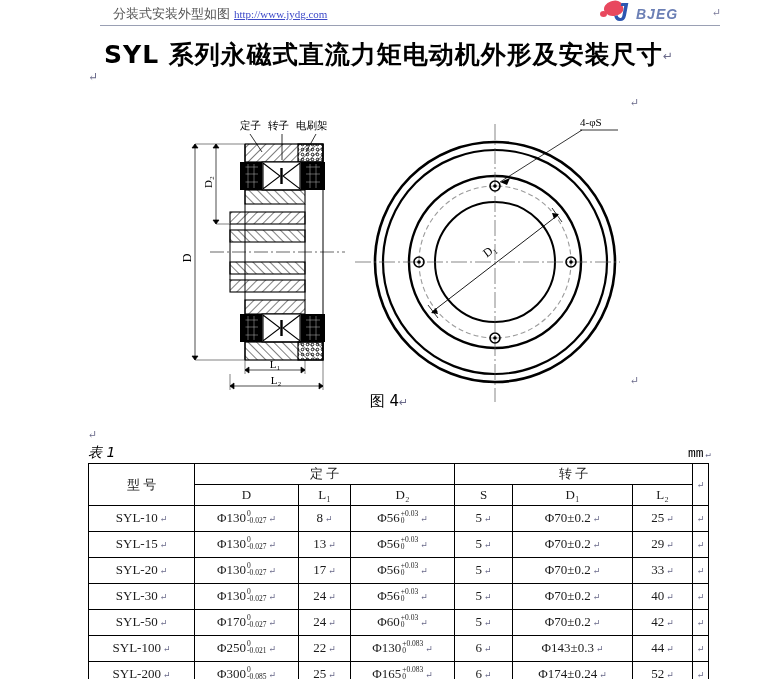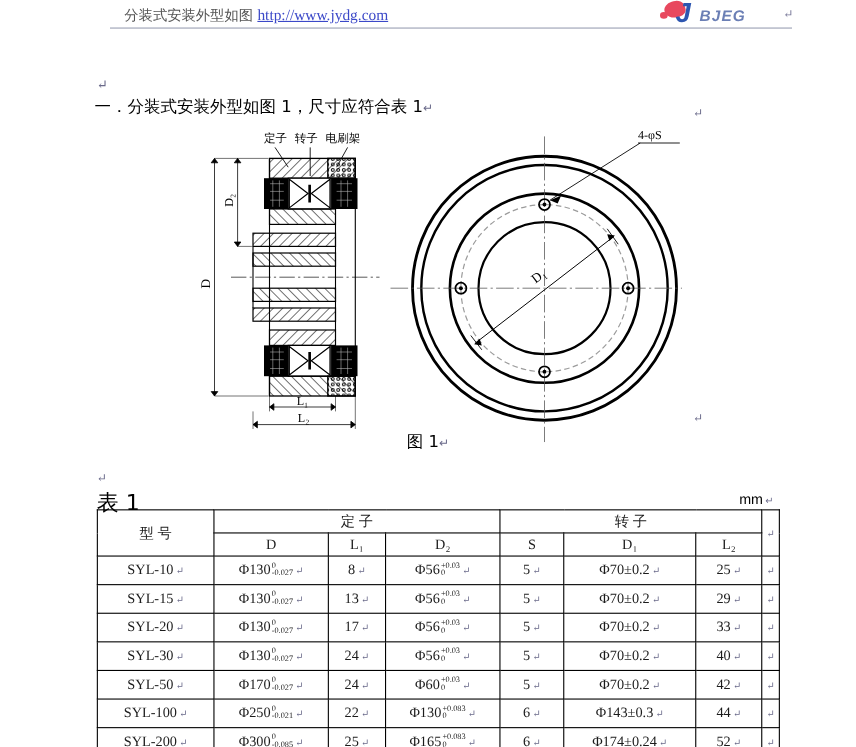--- a/index.html
+++ b/index.html
@@ -22,21 +22,21 @@
     position:absolute;left:100px;top:25px;width:620px;height:0;
     border-top:1px solid #9aa0b4;
   }
   .header-text{
     position:absolute;left:113px;top:5px;
     font-size:13px;color:#555;letter-spacing:0px;
     white-space:nowrap;
     font-family:"Liberation Sans","DejaVu Sans",sans-serif;
   }
   .header-url{
-    color:#3b48c8;text-decoration:underline;font-size:14px;
+    color:#3b48c8;text-decoration:underline;font-size:11px;
     font-family:"Liberation Serif","DejaVu Serif",serif;
     margin-left:4px;
   }
   .header-pilcrow{
     position:absolute;left:712px;top:6px;font-size:11px;color:#7a7a9a;
   }
   
   .logo{
     position:absolute;left:600px;top:0px;width:115px;height:26px;
   }
@@ -92,26 +92,27 @@
     position:absolute;left:0;top:392px;width:778px;text-align:center;
     font-size:15px;
     font-family:"DejaVu Sans","Liberation Sans",sans-serif;
   }
   .lone-pilcrow-a{position:absolute;left:630px;top:96px;font-size:11px;color:#6a6a8a;}
   .lone-pilcrow-b{position:absolute;left:630px;top:374px;font-size:11px;color:#6a6a8a;}
   .lone-pilcrow-c{position:absolute;left:88px;top:428px;font-size:11px;color:#6a6a8a;}
 
   
   .table-label{
-    position:absolute;left:88px;top:444px;font-size:20px;
+    position:absolute;left:88px;top:444px;font-size:14px;
     font-family:"DejaVu Sans","Liberation Sans",sans-serif;
+    font-style:italic;
   }
   .unit-label{
-    position:absolute;left:672px;top:446px;font-size:13px;
-    font-family:Liberation Sans, sans-serif;
+    position:absolute;left:688px;top:446px;font-size:13px;
+    font-family:Liberation Mono, monospace;
   }
   table.spec{
     position:absolute;left:88px;top:463px;
     border-collapse:collapse;
     width:620px;
     table-layout:fixed;
   }
   table.spec td{
     border:1px solid #000;
     text-align:center;
@@ -154,26 +155,26 @@
     <div class="header-pilcrow">↵</div>
 
     <div class="logo">
       <div class="logo-dot"></div>
       <div class="logo-dot2"></div>
       <div class="logo-j">J</div>
       <div class="logo-word">BJEG</div>
     </div>
   </div>
 
+  <div class="doc-title">
+    <span>SYL 系列永磁式直流力矩电动机外形及安装尺寸</span><span class="title-pilcrow">↵</span>
+  </div>
 
   <div class="blank-pilcrow">↵</div>
 
-  <div class="para-1">
-    <span>一．分装式安装外型如图 1，尺寸应符合表 1</span><span class="pilcrow">↵</span>
-  </div>
 
   <div class="lone-pilcrow-a">↵</div>
   <div class="lone-pilcrow-b">↵</div>
   <div class="lone-pilcrow-c">↵</div>
 
   <div class="drawing">
     <svg width="450" height="290" viewBox="0 0 450 290">
       <defs>
         <pattern id="hatchR" width="6" height="6" patternTransform="rotate(45)" patternUnits="userSpaceOnUse">
           <line x1="0" y1="0" x2="0" y2="6" stroke="#000" stroke-width="1"></line>
@@ -339,21 +340,21 @@
           <path d="M384,107 L389,102 L382,101 Z" fill="#000" stroke="none"></path>
           <line x1="258" y1="193" x2="268" y2="206" stroke-width="0.8"></line>
           <line x1="382" y1="96" x2="392" y2="110" stroke-width="0.8"></line>
         </g>
         <text x="322" y="142" font-size="12" font-family="Liberation Serif, serif" fill="#000" transform="rotate(-37,322,142)" text-anchor="middle">D₁</text>
       </g>
     </svg>
   </div>
 
   <div class="fig-caption">
-    <span>图 1</span><span class="pilcrow">↵</span>
+    <span>图 4</span><span class="pilcrow">↵</span>
   </div>
 
   <div class="table-label">表 1</div>
   <div class="unit-label">
     <span>mm</span><span class="cellpil">↵</span>
   </div>
 
   <table class="spec">
     <colgroup>
       <col style="width:106px">

